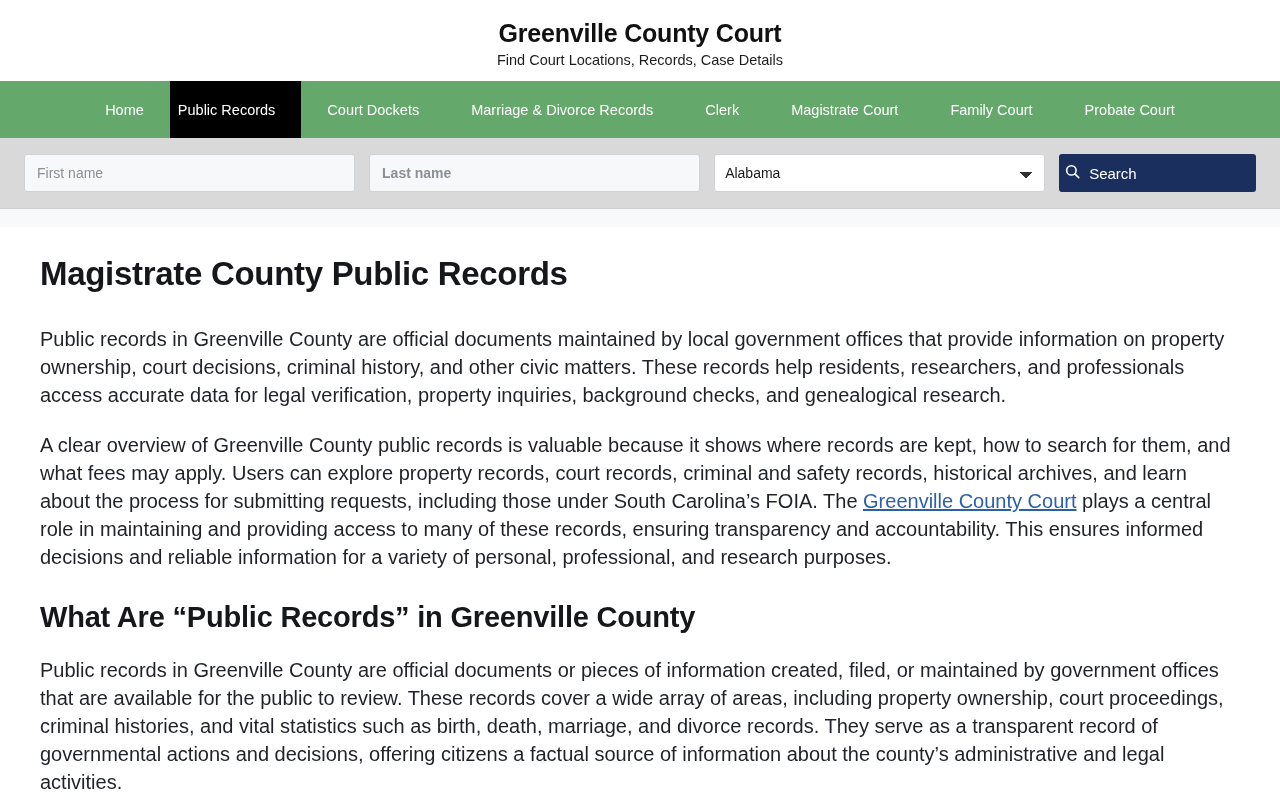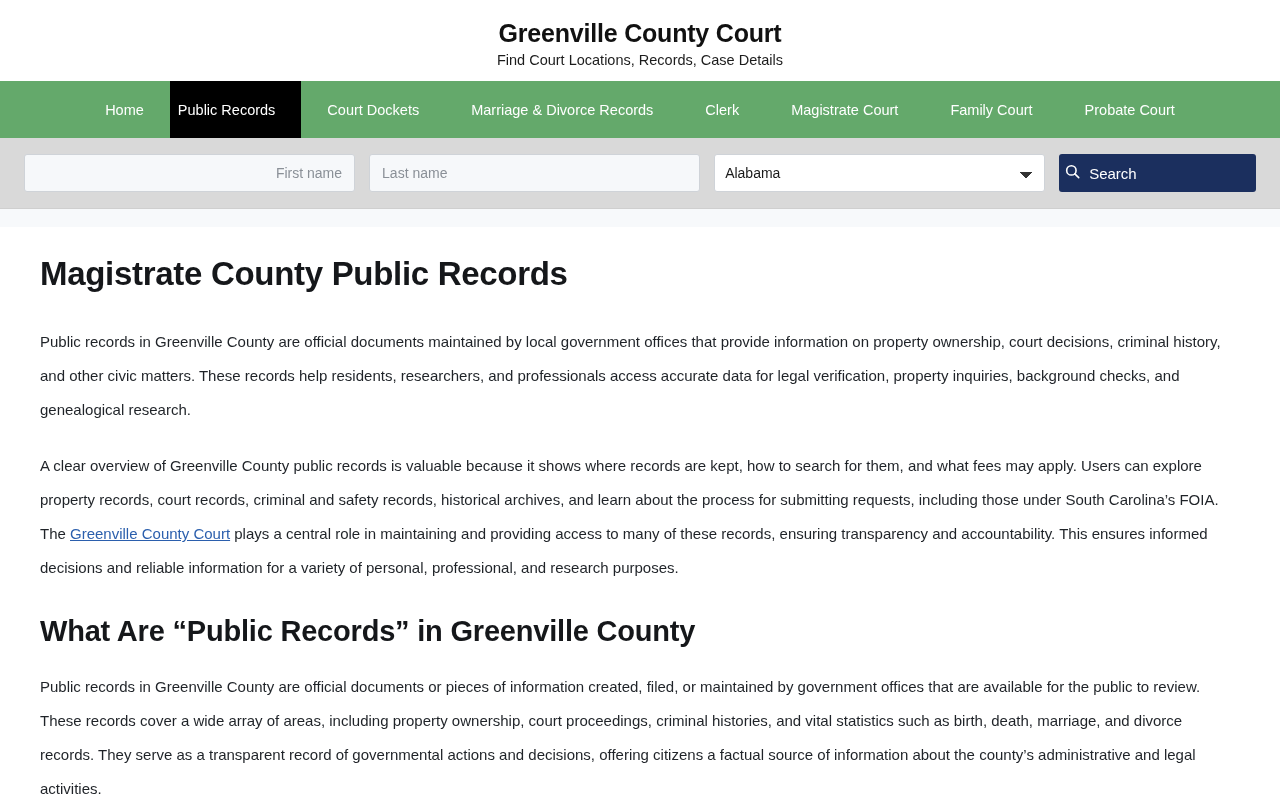--- a/index.html
+++ b/index.html
@@ -77,22 +77,22 @@
     border: 1px solid #cfd3d8;
     background: #f6f8fa;
     border-radius: 3px;
     padding: 0 12px;
     font-size: 14px;
     color: #1a1a1a;
     font-family: "Liberation Sans", sans-serif;
     outline: none;
   }
   .search-field::placeholder { color: #8a9097; }
-  #first-name { width: 333px; text-align: right; }
-  #last-name { width: 333px; }
+  #first-name { width: 333px; }
+  #last-name { width: 333px; font-weight: bold; }
   .state-select {
     width: 333px;
     height: 38px;
     border: 1px solid #cfd3d8;
     background: #ffffff;
     border-radius: 3px;
     padding: 0 10px;
     font-size: 14px;
     color: #1a1a1a;
     font-family: "Liberation Sans", sans-serif;
@@ -130,22 +130,22 @@
     background: #ffffff;
   }
   .page-title {
     font-size: 33px;
     font-weight: bold;
     letter-spacing: -0.3px;
     margin: 0 0 32px;
     color: #15171a;
   }
   .body-text {
-    font-size: 15px;
-    line-height: 34px;
+    font-size: 20px;
+    line-height: 28px;
     color: #1f2328;
     margin: 0 0 22px;
     max-width: 1200px;
   }
   .body-text a {
     color: #2b5fad;
     text-decoration: underline;
   }
   .section-heading {
     font-size: 29px;

